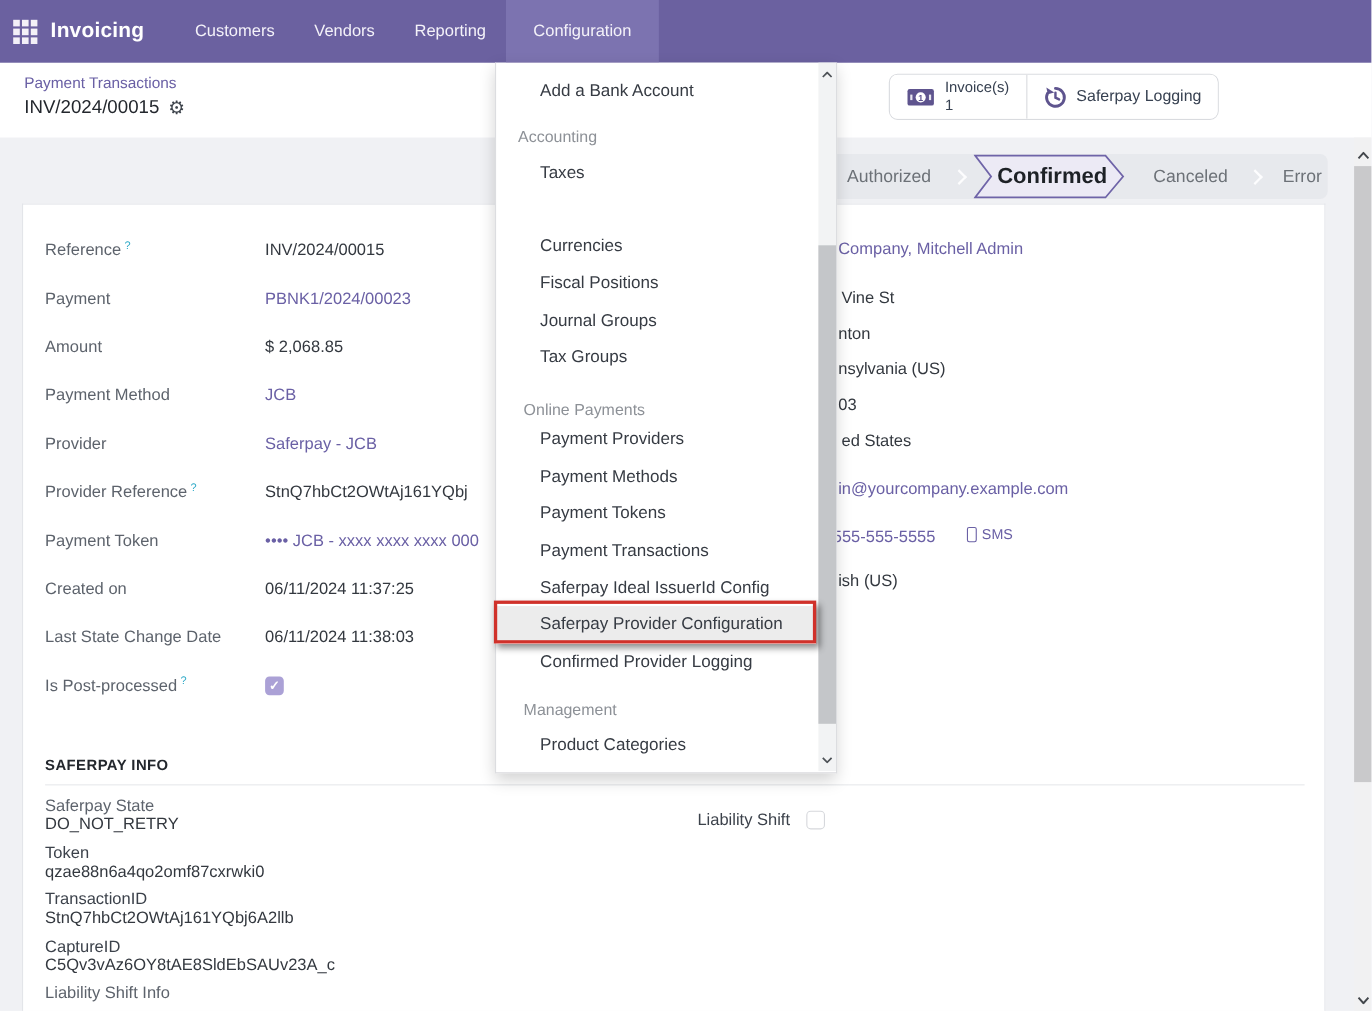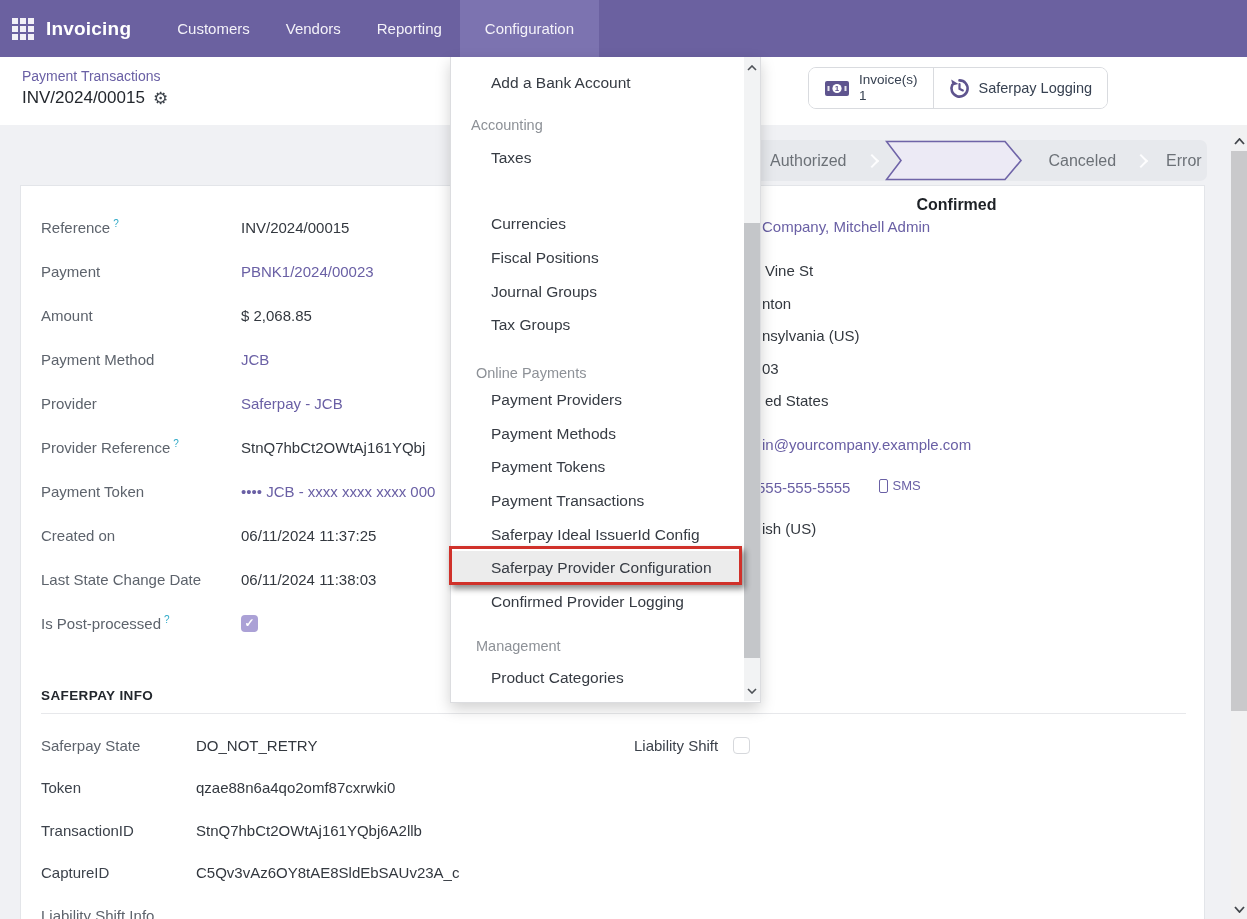--- a/index.html
+++ b/index.html
@@ -29,39 +29,39 @@
   .hbtn .lbl { font-size:13.5px; color:#374151; }
   .hbtn .cnt { font-size:13.5px; color:#374151; }
   .hbtn .one-lbl { font-size:14.5px; color:#374151; }
 
   
   .statusbar { position:absolute; left:700px; top:140px; width:507px; height:41px; background:#e7e9ed; border-radius:7px; display:flex; align-items:center; padding-left:40px; z-index:3; }
   .step { font-size:16px; color:#6c7177; padding:0 20px; white-space:nowrap; cursor:pointer; }
   .chev { width:10px; height:10px; border-top:2.5px solid #fdfdfe; border-right:2.5px solid #fdfdfe; transform:rotate(45deg); flex:0 0 auto; }
   .active-step { position:relative; width:138px; height:41px; flex:0 0 auto; cursor:pointer; }
   .active-step svg { position:absolute; left:0; top:0; }
-  .active-step span { position:absolute; left:0; top:0; width:100%; height:100%; display:flex; align-items:center; justify-content:center; padding-left:6px; font-size:16px; font-weight:600; color:#1d2126;margin-top:44px; }
+  .active-step span { position:absolute; left:0; top:0; width:100%; height:100%; display:flex; align-items:center; justify-content:center; padding-left:6px; font-size:20px; font-weight:600; color:#1d2126; }
 
   
   .sheet { position:absolute; left:20px; top:185px; width:1185px; height:734px; background:#fff; border:1px solid #e3e5e9; border-bottom:none; z-index:1; }
   .fields { position:absolute; left:20px; top:19px; width:430px; }
   .frow { height:44px; display:flex; align-items:center; }
   .flabel { width:200px; font-size:15px; color:#5d636c; flex:0 0 auto; }
   .fvalue { font-size:15px; color:#33383f; white-space:nowrap; }
   .fvalue.link, a.plink { color:#6a60a5; text-decoration:none; cursor:pointer; }
   sup.help { color:#2da9c7; font-size:10px; margin-left:3px; cursor:pointer; }
   .checkbox { width:17px; height:17px; border-radius:4px; display:flex; align-items:center; justify-content:center; cursor:pointer; }
   .checkbox.checked { background:#aba1d6; color:#fff; font-size:12px; font-weight:700; }
   .checkbox.unchecked { background:#fff; border:1px solid #d6d8dc; }
 
   
   .sec-title { position:absolute; left:20px; top:502px; font-size:13.5px; font-weight:700; color:#23272d; letter-spacing:.4px; }
   .sec-rule { position:absolute; left:20px; top:527px; width:1145px; border-top:1px solid #e7e8eb; }
   .sp-fields { position:absolute; left:20px; top:538px; width:520px; }
-  .sprow { height:42.5px; display:flex; align-items:center; }
+  .sprow { height:42.5px; display:flex; align-items:flex-start;flex-direction:column; }
   .sprow .flabel { width:155px; }
   .liability { position:absolute; left:613px; top:538px; height:42.5px; display:flex; align-items:center; gap:15px; }
   .liability .flabel { width:auto; color:#3c424b; }
 
   
   .frag { position:absolute; font-size:15px; color:#33383f; white-space:nowrap; z-index:2; }
   .frag.link { color:#6a60a5; cursor:pointer; }
   .sms-wrap { display:inline-flex; align-items:center; gap:5px; margin-left:24px; color:#6a60a5; font-size:13px; cursor:pointer; }
   .phone-icon { width:9px; height:14px; border:1.5px solid #6a60a5; border-radius:2px; display:inline-block; }
 

